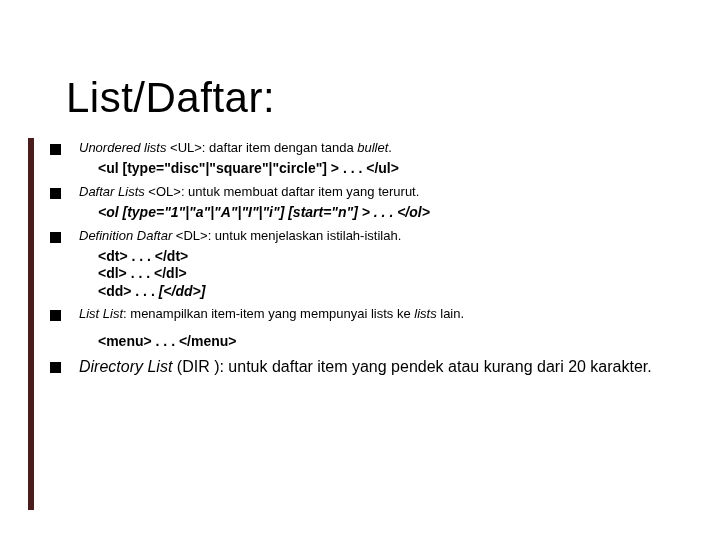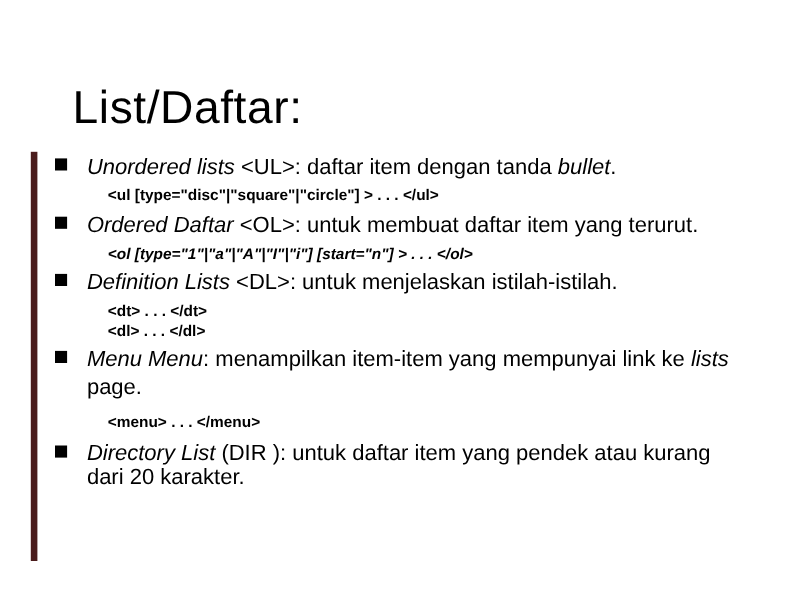--- a/index.html
+++ b/index.html
@@ -49,35 +49,35 @@
   }
   .bullet {
     width: 11px;
     height: 11px;
     background: #000;
     flex: 0 0 auto;
     margin-top: 4px;
     margin-right: 18px;
   }
   .btext {
-    font-size: 20px;
+    font-size: 13px;
     line-height: 1.25;
     flex: 1 1 auto;
   }
   .btext .em { font-style: italic; }
   .code {
     margin-left: 48px;
     font-size: 14px;
     font-weight: bold;
     line-height: 1.25;
     margin-top: 4px;
     margin-bottom: 6px;
   }
   .code .ci { font-style: italic; }
-  .row.tight .btext { font-size: 20px; line-height: 1.1; }
+  .row.tight .btext { font-size: 16px; line-height: 1.1; }
   .pagenum {
     position: absolute;
     right: 16px;
     bottom: 10px;
     font-size: 17px;
     color: #555;
   }
 </style>
 </head>
 <body>
@@ -94,42 +94,43 @@
         <span class="em">Unordered lists</span><span> &lt;UL&gt;: daftar item dengan tanda </span><span class="em">bullet</span><span>.</span>
       </div>
     </div>
     <div class="code">
       <span>&lt;ul [type="disc"|"square"|"circle"] &gt; . . . &lt;/ul&gt;</span>
     </div>
 
     <div class="row">
       <div class="bullet"></div>
       <div class="btext">
-        <span class="em">Ordered Daftar</span><span> &lt;OL&gt;: untuk membuat daftar item yang terurut.</span>
+        <span class="em">Daftar Lists</span><span> &lt;OL&gt;: untuk membuat daftar item yang terurut.</span>
       </div>
     </div>
     <div class="code">
       <span class="ci">&lt;ol [type="1"|"a"|"A"|"I"|"i"] [start="n"] &gt; . . . &lt;/ol&gt;</span>
     </div>
 
     <div class="row">
       <div class="bullet"></div>
       <div class="btext">
-        <span class="em">Definition Lists</span><span> &lt;DL&gt;: untuk menjelaskan istilah-istilah.</span>
+        <span class="em">Definition Daftar</span><span> &lt;DL&gt;: untuk menjelaskan istilah-istilah.</span>
       </div>
     </div>
     <div class="code">
       <div>&lt;dt&gt; . . . &lt;/dt&gt;</div>
       <div>&lt;dl&gt; . . . &lt;/dl&gt;</div>
+      <div><span>&lt;dd&gt; . . . </span><span class="ci">[&lt;/dd&gt;]</span></div>
     </div>
 
     <div class="row">
       <div class="bullet"></div>
       <div class="btext">
-        <span class="em">Menu Menu</span><span>: menampilkan item-item yang mempunyai link ke </span><span class="em">lists</span><span> page.</span>
+        <span class="em">List List</span><span>: menampilkan item-item yang mempunyai lists ke </span><span class="em">lists</span><span> lain.</span>
       </div>
     </div>
     <div class="code" style="margin-top:10px;">
       <span>&lt;menu&gt; . . . &lt;/menu&gt;</span>
     </div>
 
     <div class="row tight" style="margin-top:8px;">
       <div class="bullet"></div>
       <div class="btext">
         <span class="em">Directory List</span><span> (DIR ): untuk daftar item yang pendek atau kurang dari 20 karakter.</span>

